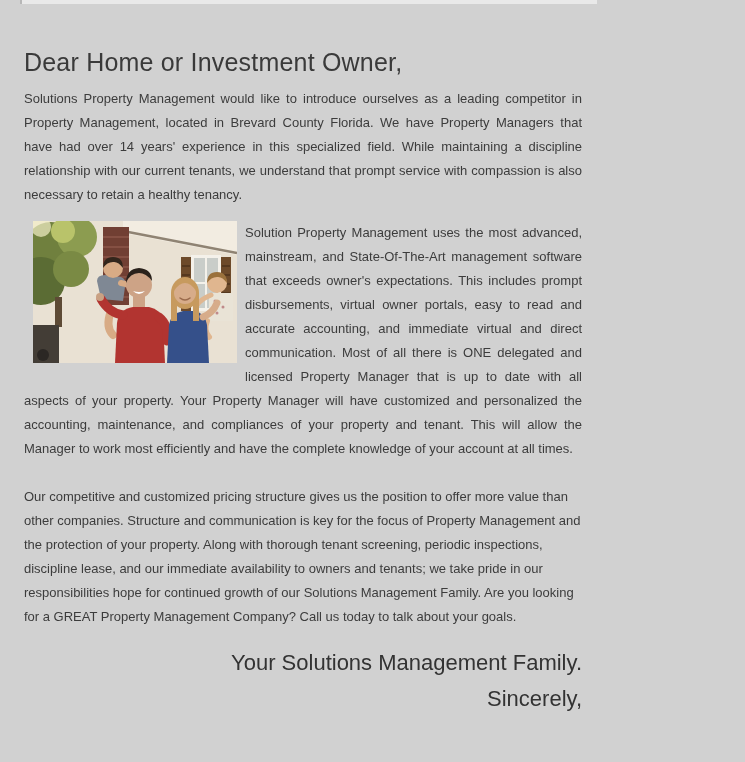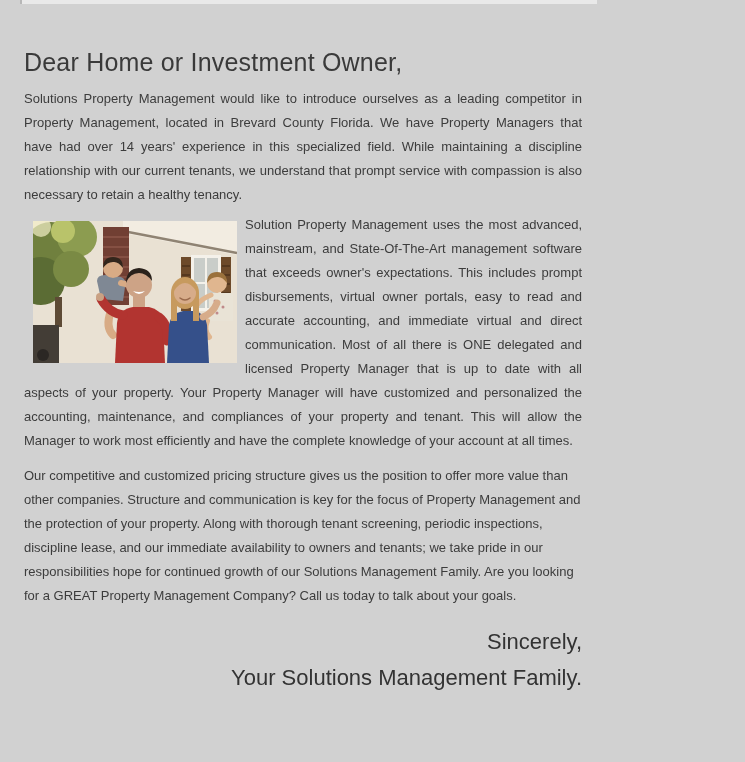--- a/index.html
+++ b/index.html
@@ -50,22 +50,22 @@
   p.justified{ text-align:justify; }
   .photo-frame{
     float:left;
     width:204px;
     height:142px;
     margin:14px 8px 6px 9px;
     overflow:hidden;
     background:#e9e1d3;
   }
   .photo-frame svg{ display:block; }
-  p.software{ margin-top:6px; }
-  p.pricing{ margin-top:11px; clear:both; }
+  p.software{ margin-top:14px; }
+  p.pricing{ margin-top:24px; clear:both; }
   .closing{
     margin-top:16px;
     text-align:right;
     font-size:22px;
     line-height:36px;
     color:var(--closing-text);
   }
 </style>
 </head>
 <body>
@@ -141,17 +141,17 @@
         <path d="M147,77 Q152,81 157,77" stroke="#9a6a4c" stroke-width="1.5" fill="none" stroke-linecap="round"></path>
         <path d="M170,96 Q180,92 184,82" stroke="#d7ac8a" stroke-width="7" fill="none" stroke-linecap="round"></path>
       </svg>
     </div>
 
     <p class="para justified software">Solution Property Management uses the most advanced, mainstream, and State-Of-The-Art management software that exceeds owner's expectations. This includes prompt disbursements, virtual owner portals, easy to read and accurate accounting, and immediate virtual and direct communication. Most of all there is ONE delegated and licensed Property Manager that is up to date with all aspects of your property. Your Property Manager will have customized and personalized the accounting, maintenance, and compliances of your property and tenant. This will allow the Manager to work most efficiently and have the complete knowledge of your account at all times.</p>
 
     <p class="para pricing">Our competitive and customized pricing structure gives us the position to offer more value than other companies. Structure and communication is key for the focus of Property Management and the protection of your property. Along with thorough tenant screening, periodic inspections, discipline lease, and our immediate availability to owners and tenants; we take pride in our responsibilities hope for continued growth of our Solutions Management Family. Are you looking for a GREAT Property Management Company? Call us today to talk about your goals.</p>
 
     <div class="closing">
+      <div>Your Solutions Management Family.</div>
       <div>Sincerely,</div>
-      <div>Your Solutions Management Family.</div>
     </div>
   </div>
 </div>
 
 </body></html>

